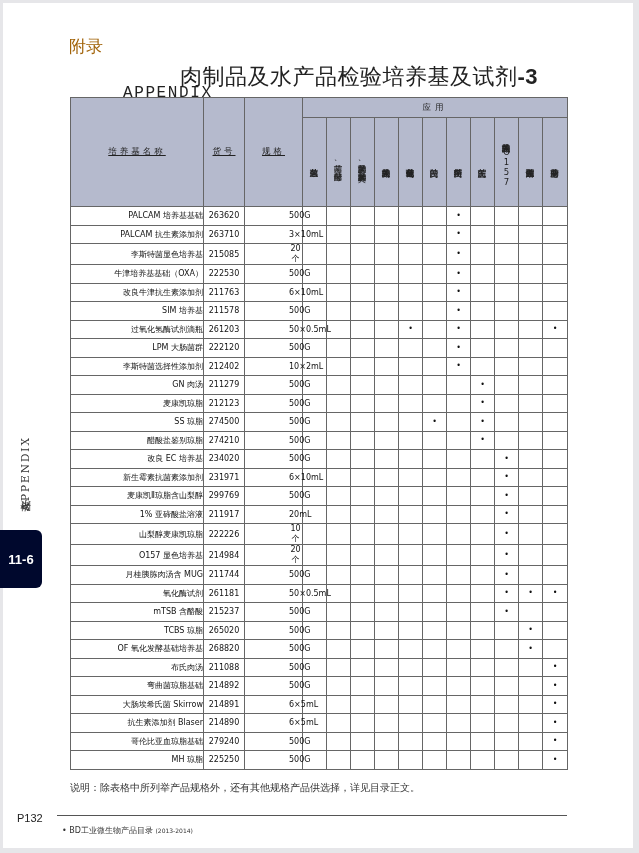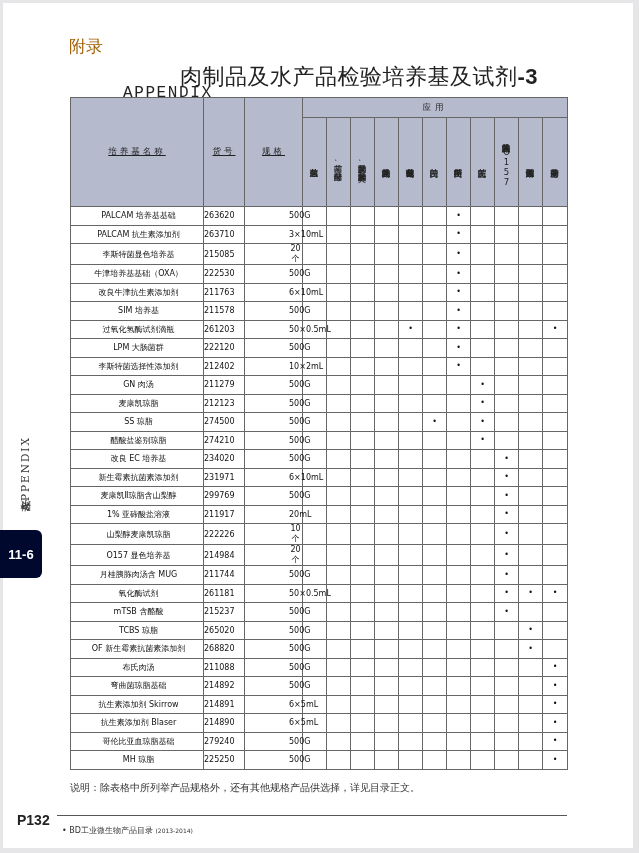--- a/index.html
+++ b/index.html
@@ -10,28 +10,28 @@
   .title{position:absolute;left:180px;top:62px;font-size:22px;color:#222;font-family:"DejaVu Sans",sans-serif;letter-spacing:0.5px;}
   .title b{font-family:"Liberation Sans",sans-serif;font-weight:bold;}
   table{position:absolute;left:70px;top:97px;border-collapse:collapse;table-layout:fixed;width:497px;}
   td,th{border:1.3px solid #666;padding:0;}
   th{background:#b5bacd;color:#222;font-weight:normal;}
   .th-main{font-size:8.5px;letter-spacing:3px;text-decoration:underline;}
   .th-app{height:19px;font-size:8.5px;letter-spacing:4px;}
   .th-v{height:88px;vertical-align:middle;}
   .vtxt{writing-mode:vertical-rl;text-orientation:upright;font-size:8.5px;line-height:10px;margin:0 auto;letter-spacing:0;}
   tr.r td{height:17.5px;font-size:8px;color:#111;}
-  td.nm{padding-left:3px;text-align:center;white-space:nowrap;overflow:hidden;}
-  td.cd{}
+  td.nm{padding-left:3px;text-align:right;white-space:nowrap;overflow:hidden;}
+  td.cd{text-align:center;}
   td.sp{text-align:center;padding-left:44px;}
   td.ck{text-align:center;font-size:9px;line-height:8px;color:#1f3a6b;}
   .note{position:absolute;left:70px;top:781px;font-size:10px;color:#333;}
   .tab-text{position:absolute;left:18px;top:412px;width:20px;height:108px;writing-mode:vertical-rl;transform:rotate(180deg);font-size:10.5px;letter-spacing:2px;color:#333;font-family:"DejaVu Serif",serif;}
-  .tab{position:absolute;left:0;top:530px;width:42px;height:48px;background:#00082d;border-radius:0 6px 6px 0;color:#fff;font-weight:bold;font-size:13px;display:flex;align-items:center;justify-content:center;font-family:"Liberation Sans",sans-serif;}
-  .pnum{position:absolute;left:17px;top:812px;font-size:14px;font-weight:bold;color:#222;font-family:"Liberation Sans",sans-serif;}
+  .tab{position:absolute;left:0;top:530px;width:42px;height:58px;background:#00082d;border-radius:0 6px 6px 0;color:#fff;font-weight:bold;font-size:13px;display:flex;align-items:center;justify-content:center;font-family:"Liberation Sans",sans-serif;}
+  .pnum{position:absolute;left:17px;top:812px;font-size:11px;font-weight:normal;color:#222;font-family:"Liberation Sans",sans-serif;}
   .rule{position:absolute;left:57px;top:815px;width:510px;height:1px;background:#555;}
   .footer{position:absolute;left:62px;top:825px;font-size:8px;color:#333;}
   .footer small{font-size:6px;}
 </style>
 </head>
 <body>
 
 <div class="page"></div>
 
 <div class="hdr-cn">附录</div>
@@ -461,21 +461,21 @@
         <td class="ck"></td>
         <td class="ck"></td>
         <td class="ck"></td>
         <td class="ck"></td>
         <td class="ck"></td>
         <td class="ck"></td>
         <td class="ck"><span>•</span></td>
         <td class="ck"></td>
       </tr>
       <tr class="r">
-        <td class="nm">OF 新生霉素抗菌素添加剂</td>
+        <td class="nm">OF 氧化发酵基础培养基</td>
         <td class="cd">268820</td>
         <td class="sp">500G</td>
         <td class="ck"></td>
         <td class="ck"></td>
         <td class="ck"></td>
         <td class="ck"></td>
         <td class="ck"></td>
         <td class="ck"></td>
         <td class="ck"></td>
         <td class="ck"></td>
@@ -509,21 +509,21 @@
         <td class="ck"></td>
         <td class="ck"></td>
         <td class="ck"></td>
         <td class="ck"></td>
         <td class="ck"></td>
         <td class="ck"></td>
         <td class="ck"></td>
         <td class="ck"><span>•</span></td>
       </tr>
       <tr class="r">
-        <td class="nm">抗生素添加剂 Skirrow</td>
+        <td class="nm">大肠埃希氏菌 Skirrow</td>
         <td class="cd">214891</td>
         <td class="sp">6×5mL</td>
         <td class="ck"></td>
         <td class="ck"></td>
         <td class="ck"></td>
         <td class="ck"></td>
         <td class="ck"></td>
         <td class="ck"></td>
         <td class="ck"></td>
         <td class="ck"></td>

